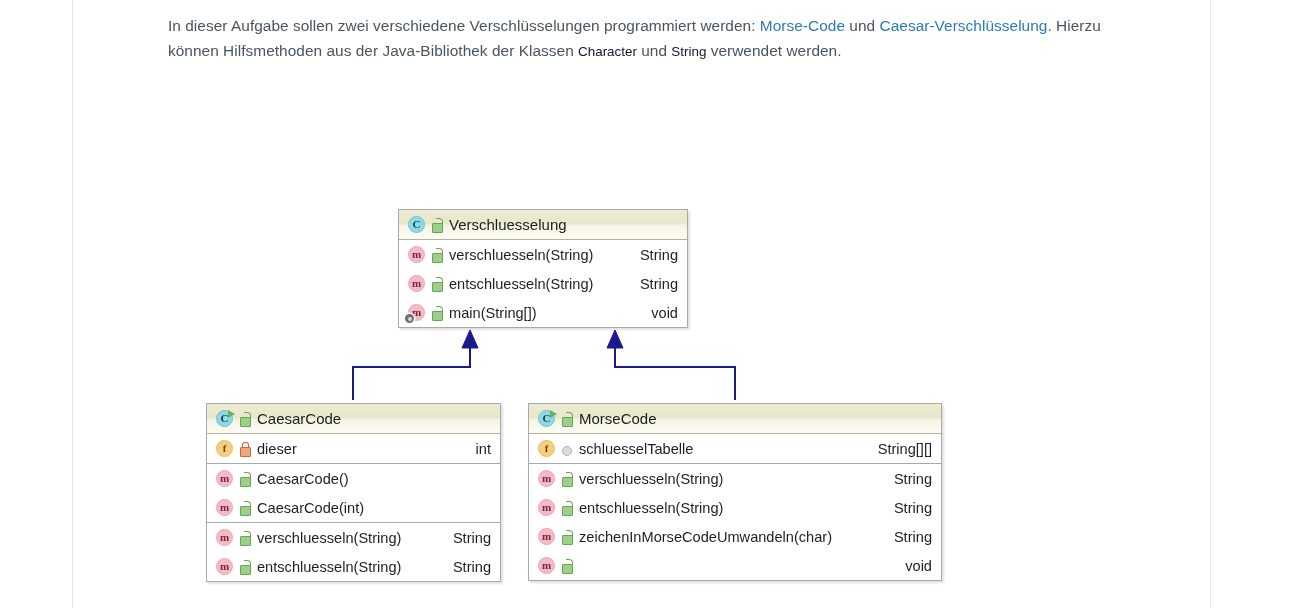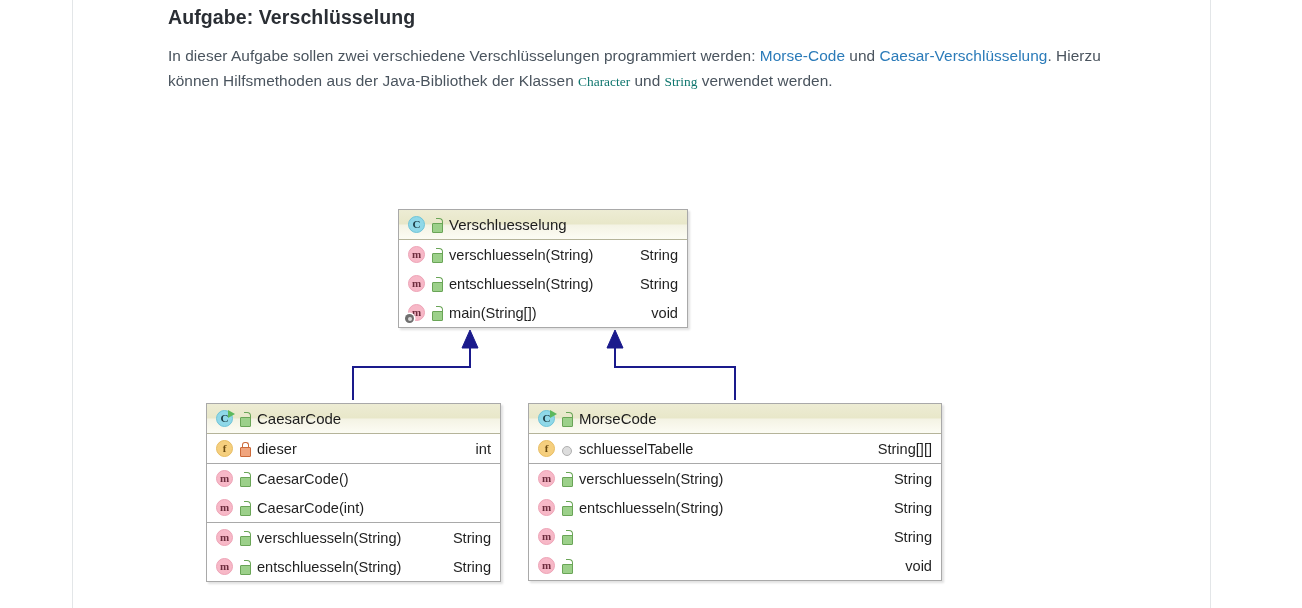--- a/index.html
+++ b/index.html
@@ -58,23 +58,23 @@
   p.para-1 { margin-top: 14px; width: 944px; }
   p.para-2 { margin-top: 25px; width: 944px; }
 
   a.link {
     color: #2b7bb9;
     text-decoration: none;
     text-align: center;
   }
 
   code.code {
-    font-family: Liberation Serif, serif;
+    font-family: Liberation Sans, sans-serif;
     font-size: 13.4px;
-    color: #0f766e;
+    color: #0f172a;
     letter-spacing: 0;
   }
 
   
   #diagram {
     position: absolute;
     left: 0;
     top: 0;
     width: 1302px;
     height: 608px;
@@ -241,21 +241,20 @@
 </head>
 <body>
 
 <div id="page">
 
   <div class="rail rail-left"></div>
   <div class="rail rail-right"></div>
 
   <div class="content">
 
-    <h1 class="page-title">Aufgabe: Verschlüsselung</h1>
 
     <p class="para para-1">
       <span>In dieser Aufgabe sollen zwei verschiedene Verschlüsselungen programmiert werden: </span><a class="link" href="#">Morse-Code</a><span> und </span><a class="link" href="#">Caesar-Verschlüsselung</a><span>. Hierzu können Hilfsmethoden aus der Java-Bibliothek der Klassen </span><code class="code">Character</code><span> und </span><code class="code">String</code><span> verwendet werden.</span>
     </p>
 
 
   </div>
 
   <div id="diagram">
 
@@ -396,20 +395,21 @@
             </span>
           <span class="vis vis-public"></span>
           <span class="member">entschluesseln(String)</span>
           <span class="rettype">String</span>
         </div>
         <div class="uml-row">
           <span class="ico ico-method">
               <span class="ico-disc">m</span>
             </span>
           <span class="vis vis-public"></span>
+          <span class="member">zeichenInMorseCodeUmwandeln(char)</span>
           <span class="rettype">String</span>
         </div>
         <div class="uml-row">
           <span class="ico ico-method">
               <span class="ico-disc">m</span>
             </span>
           <span class="vis vis-public"></span>
           <span class="rettype">void</span>
         </div>
       </div>

